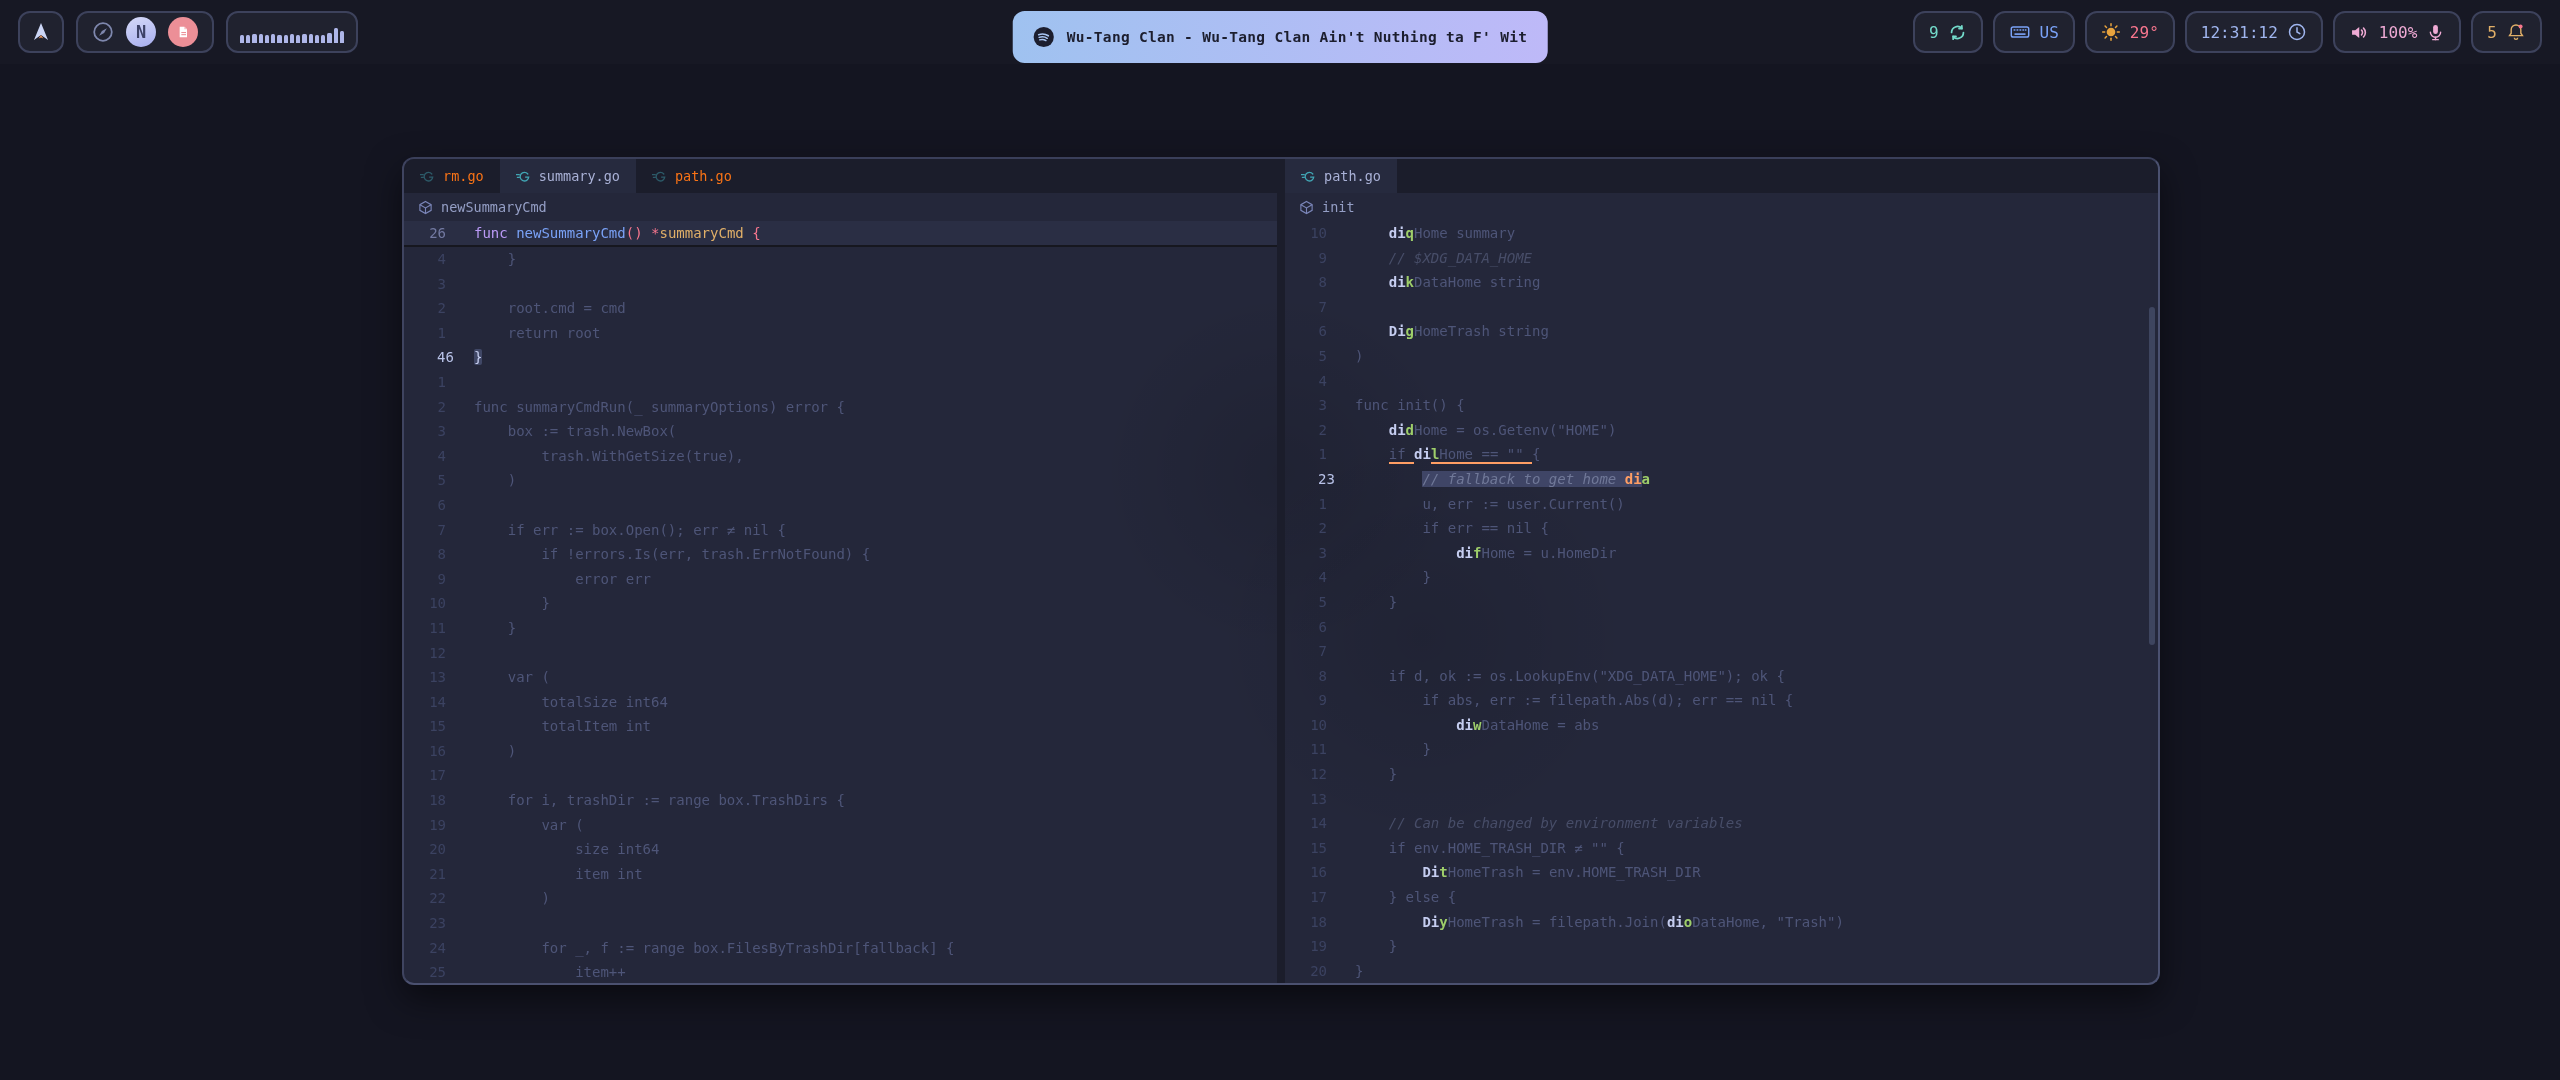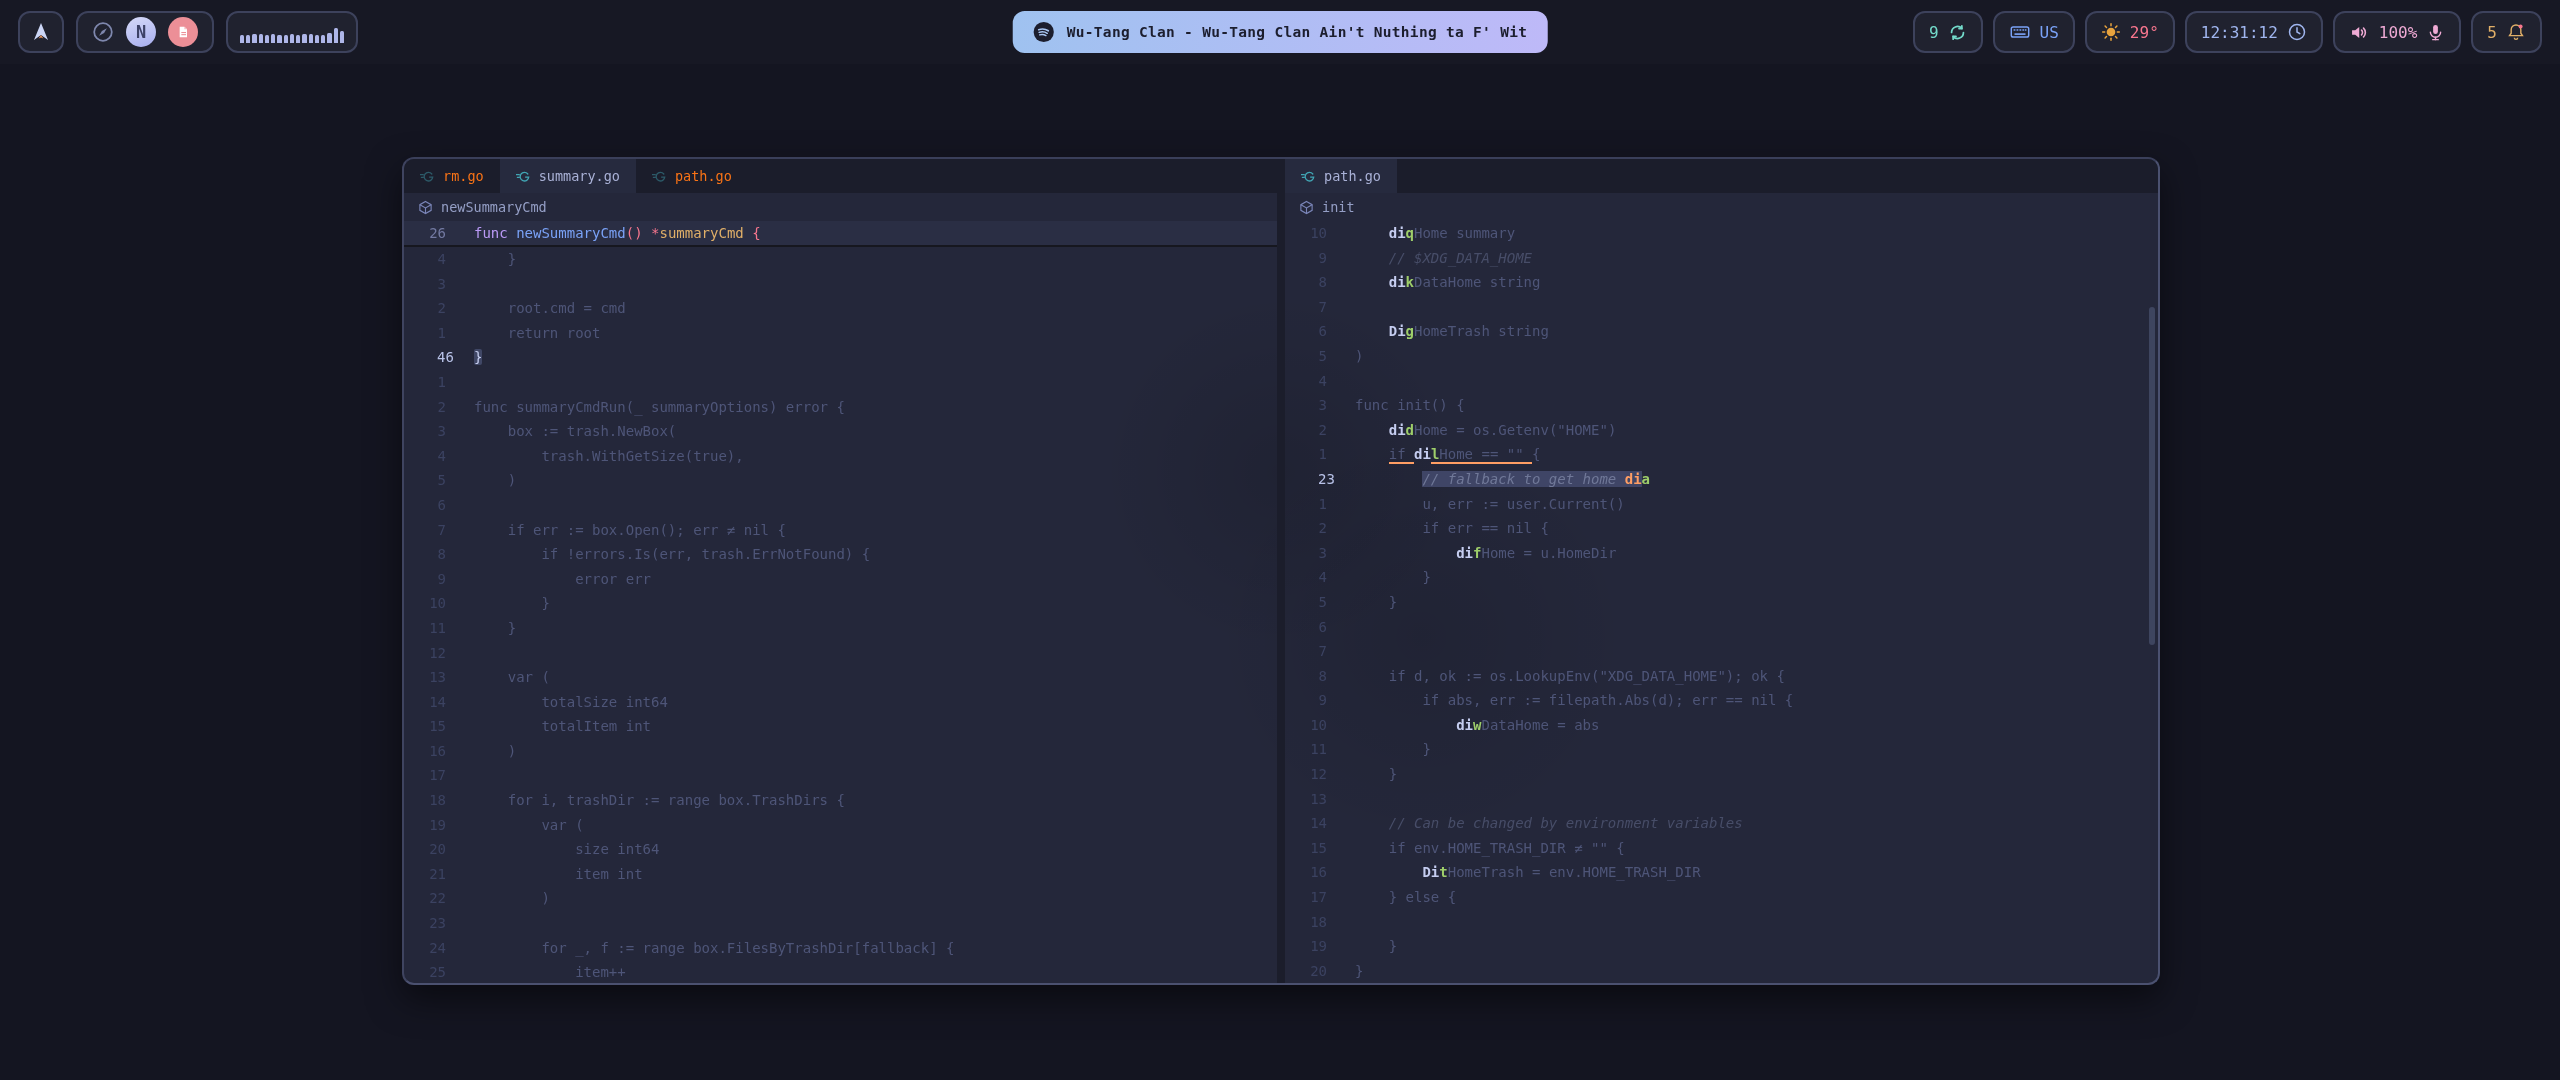--- a/index.html
+++ b/index.html
@@ -29,21 +29,21 @@
   .viz-pill { padding:0 12px; width:132px; }
   .viz-bars { display:flex; align-items:flex-end; gap:2px; height:22px; width:100%; }
   .viz-bars .bar { width:5px; background:#aeb6e8; border-radius:1.5px 1.5px 0 0; }
 
   .app-icon { width:30px; height:30px; border-radius:50%; display:flex; align-items:center; justify-content:center; }
   .app-icon.nvim { background:linear-gradient(160deg,#d6daf8,#a6adee); color:#3c4166; font-weight:bold; font-size:17px; }
   .app-icon.files { background:#ec8f97; }
 
   .music-pill {
     position:absolute; left:50%; top:11px; transform:translateX(-50%);
-    height:42px; border-radius:12px; padding:0 20px;
+    height:52px; border-radius:12px; padding:0 20px;
     display:flex; align-items:center; gap:12px;
     background:linear-gradient(90deg,#9fc2f0,#beb9f8);
     color:#1c1e2e; font-weight:bold; font-size:14.5px; letter-spacing:.3px;
     cursor:pointer;
   }
 
   .bar-right { position:absolute; right:18px; top:11px; display:flex; gap:10px; align-items:center; }
   .stat { padding:0 14px; gap:9px; font-size:16px; }
   .c-teal { color:#73daca; } .c-blue { color:#7aa2f7; } .c-red { color:#f7768e; }
   .c-sky { color:#a0b6ef; } .c-pink { color:#efaad4; } .c-yellow { color:#e0af68; }
@@ -398,20 +398,20 @@
         <div class="code-row"><span class="gutter">8</span><span class="code-text"><span class="sg">    if d, ok := os.LookupEnv("XDG_DATA_HOME"); ok {</span></span></div>
         <div class="code-row"><span class="gutter">9</span><span class="code-text"><span class="sg">        if abs, err := filepath.Abs(d); err == nil {</span></span></div>
         <div class="code-row"><span class="gutter">10</span><span class="code-text"><span class="sg">            </span><span class="sg m">di</span><span class="sg lb">w</span><span class="sg">DataHome = abs</span></span></div>
         <div class="code-row"><span class="gutter">11</span><span class="code-text"><span class="sg">        }</span></span></div>
         <div class="code-row"><span class="gutter">12</span><span class="code-text"><span class="sg">    }</span></span></div>
         <div class="code-row"><span class="gutter">13</span><span class="code-text"></span></div>
         <div class="code-row"><span class="gutter">14</span><span class="code-text"><span class="sg">    </span><span class="sg cm">// Can be changed by environment variables</span></span></div>
         <div class="code-row"><span class="gutter">15</span><span class="code-text"><span class="sg">    if env.HOME_TRASH_DIR ≠ "" {</span></span></div>
         <div class="code-row"><span class="gutter">16</span><span class="code-text"><span class="sg">        </span><span class="sg m">Di</span><span class="sg lb">t</span><span class="sg">HomeTrash = env.HOME_TRASH_DIR</span></span></div>
         <div class="code-row"><span class="gutter">17</span><span class="code-text"><span class="sg">    } else {</span></span></div>
-        <div class="code-row"><span class="gutter">18</span></div>
+        <div class="code-row"><span class="gutter">18</span><span class="code-text"><span class="sg">        </span><span class="sg m">Di</span><span class="sg lb">y</span><span class="sg">HomeTrash = filepath.Join(</span><span class="sg m">di</span><span class="sg lb">o</span><span class="sg">DataHome, "Trash")</span></span></div>
         <div class="code-row"><span class="gutter">19</span><span class="code-text"><span class="sg">    }</span></span></div>
         <div class="code-row"><span class="gutter">20</span><span class="code-text"><span class="sg">}</span></span></div>
       </div>
     <div class="scrollthumb"></div>
   </div>
 
 </div>
 
 </body></html>

